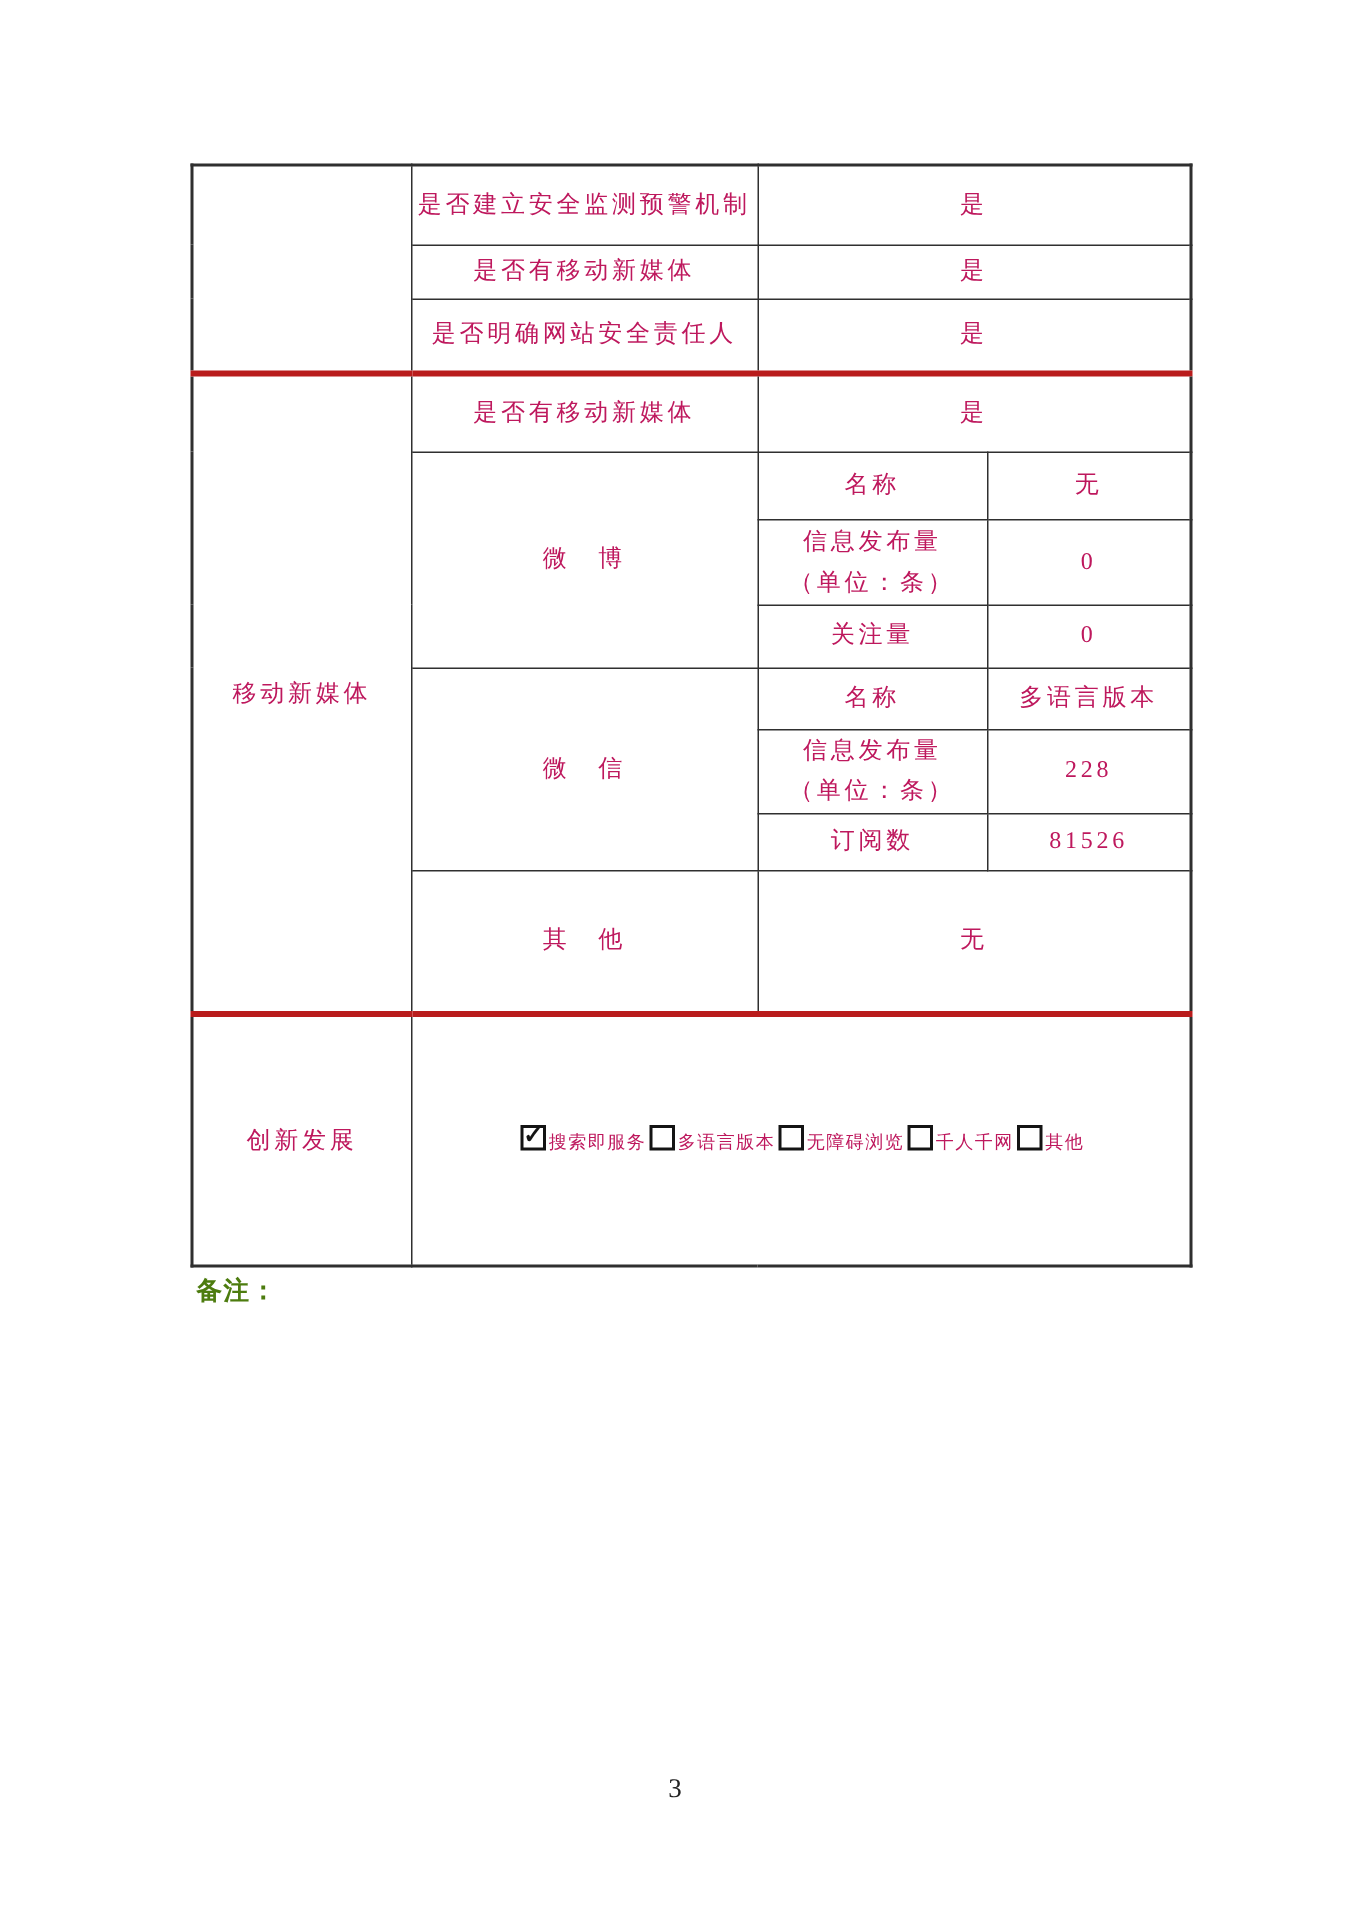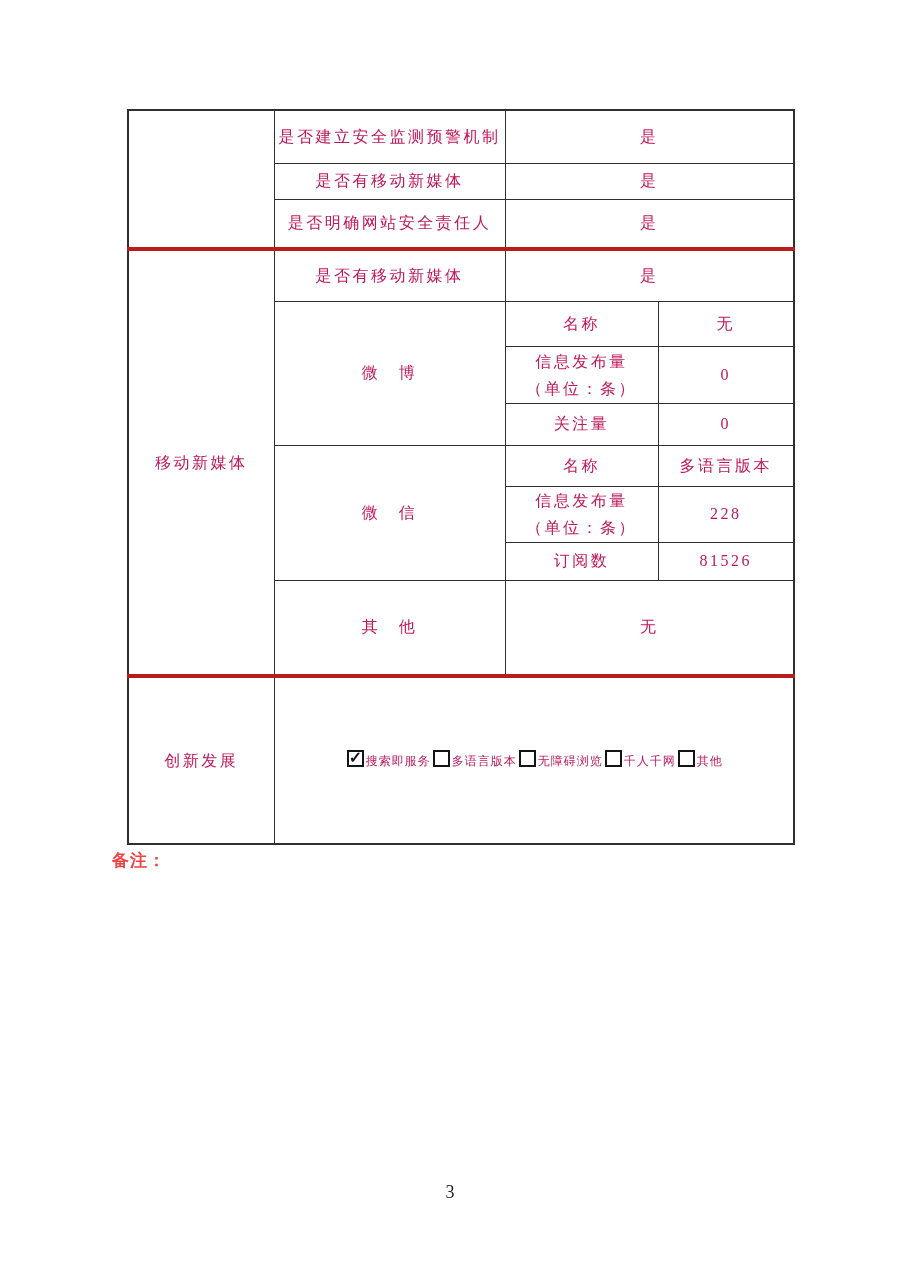--- a/index.html
+++ b/index.html
@@ -51,27 +51,27 @@
     left: 0px; top: -7px;
     width: 13px;
     font-size: 16px;
     font-weight: bold;
     letter-spacing: 0;
     color: #141414;
     text-align: center;
   }
   .remarks {
     position: absolute;
-    left: 112px;
+    left: 131px;
     top: 849px;
     font-family: "Liberation Sans", "DejaVu Sans", sans-serif;
     font-weight: bold;
     font-size: 17px;
     letter-spacing: 1px;
-    color: #ef4444;
+    color: #4d7c0f;
   }
   .page-number {
     position: absolute;
     left: 0; right: 0;
     top: 1182px;
     text-align: center;
     font-size: 18px;
     color: #222222;
   }
 </style>

